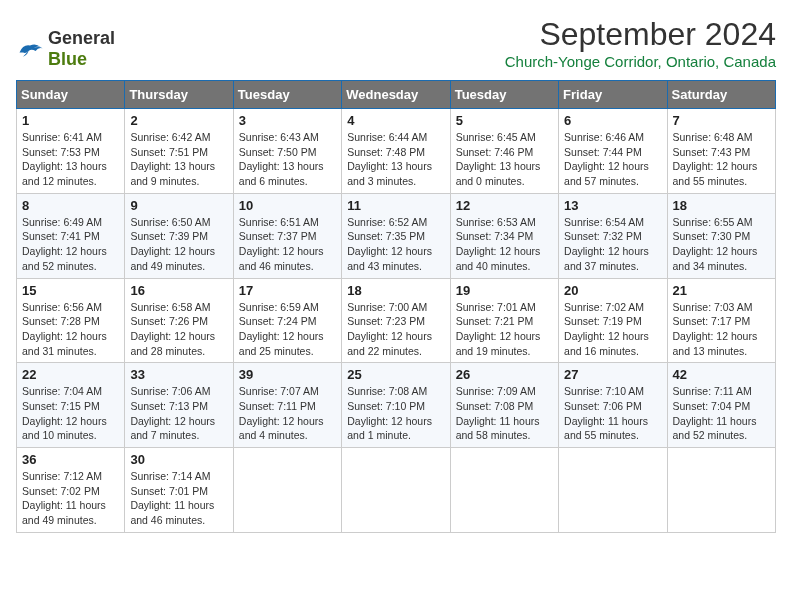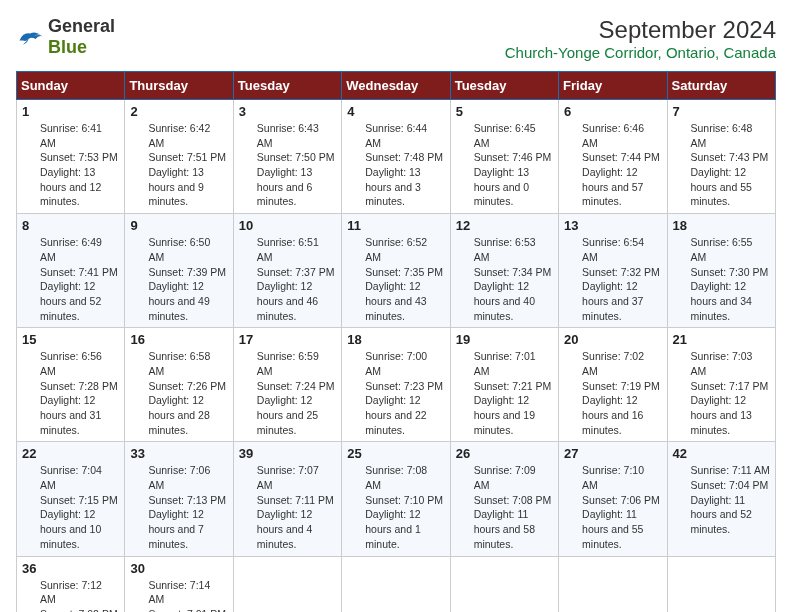--- a/index.html
+++ b/index.html
@@ -5,54 +5,54 @@
     * { box-sizing: border-box; margin: 0; padding: 0; }
     body {
       font-family: Arial, sans-serif;
       background: #fff;
       width: 792px;
       min-height: 612px;
       padding: 16px;
     }
     .header-section {
       display: flex;
-      align-items: flex-start;
+      align-items: flex-end;
       justify-content: space-between;
       margin-bottom: 10px;
     }
     .logo {
       display: flex;
       align-items: center;
       gap: 4px;
     }
     .logo-text-general { font-size: 18px; font-weight: bold; color: #333; }
     .logo-text-blue { font-size: 18px; font-weight: bold; color: #4d7c0f; margin-top: 39px; }
     .logo-bird {
       width: 28px;
       height: 22px;
     }
     .title-section {
       text-align: right;
     }
     .main-title {
-      font-size: 24px;
+      font-size: 32px;
       font-weight: normal;
       color: #333;
     }
     .subtitle {
       font-size: 15px;
       color: #15803d;
     }
     .calendar-table {
       width: 100%;
       border-collapse: collapse;
       font-size: 11px;
     }
     .calendar-table th {
-      background-color: #7f1d1d;
+      background-color: #737373;
       color: #fff;
       padding: 6px 4px;
       text-align: left;
       font-size: 13px;
       font-weight: bold;
       border: 1px solid #1a6bb0;
     }
     .calendar-table td {
       border: 1px solid #ccc;
       padding: 4px 5px;
@@ -68,21 +68,20 @@
       font-size: 13px;
       font-weight: bold;
       display: block;
       margin-bottom: 2px;
       color: #222;
     }
     .day-info {
       font-size: 10.5px;
       color: #333;
       line-height: 1.4;
-      margin-left: 18px;
     }
     .empty-cell {
       background: #fff !important;
     }
   </style>
 </head>
 <body>
 
 <div class="header-section">
   <div class="logo">

